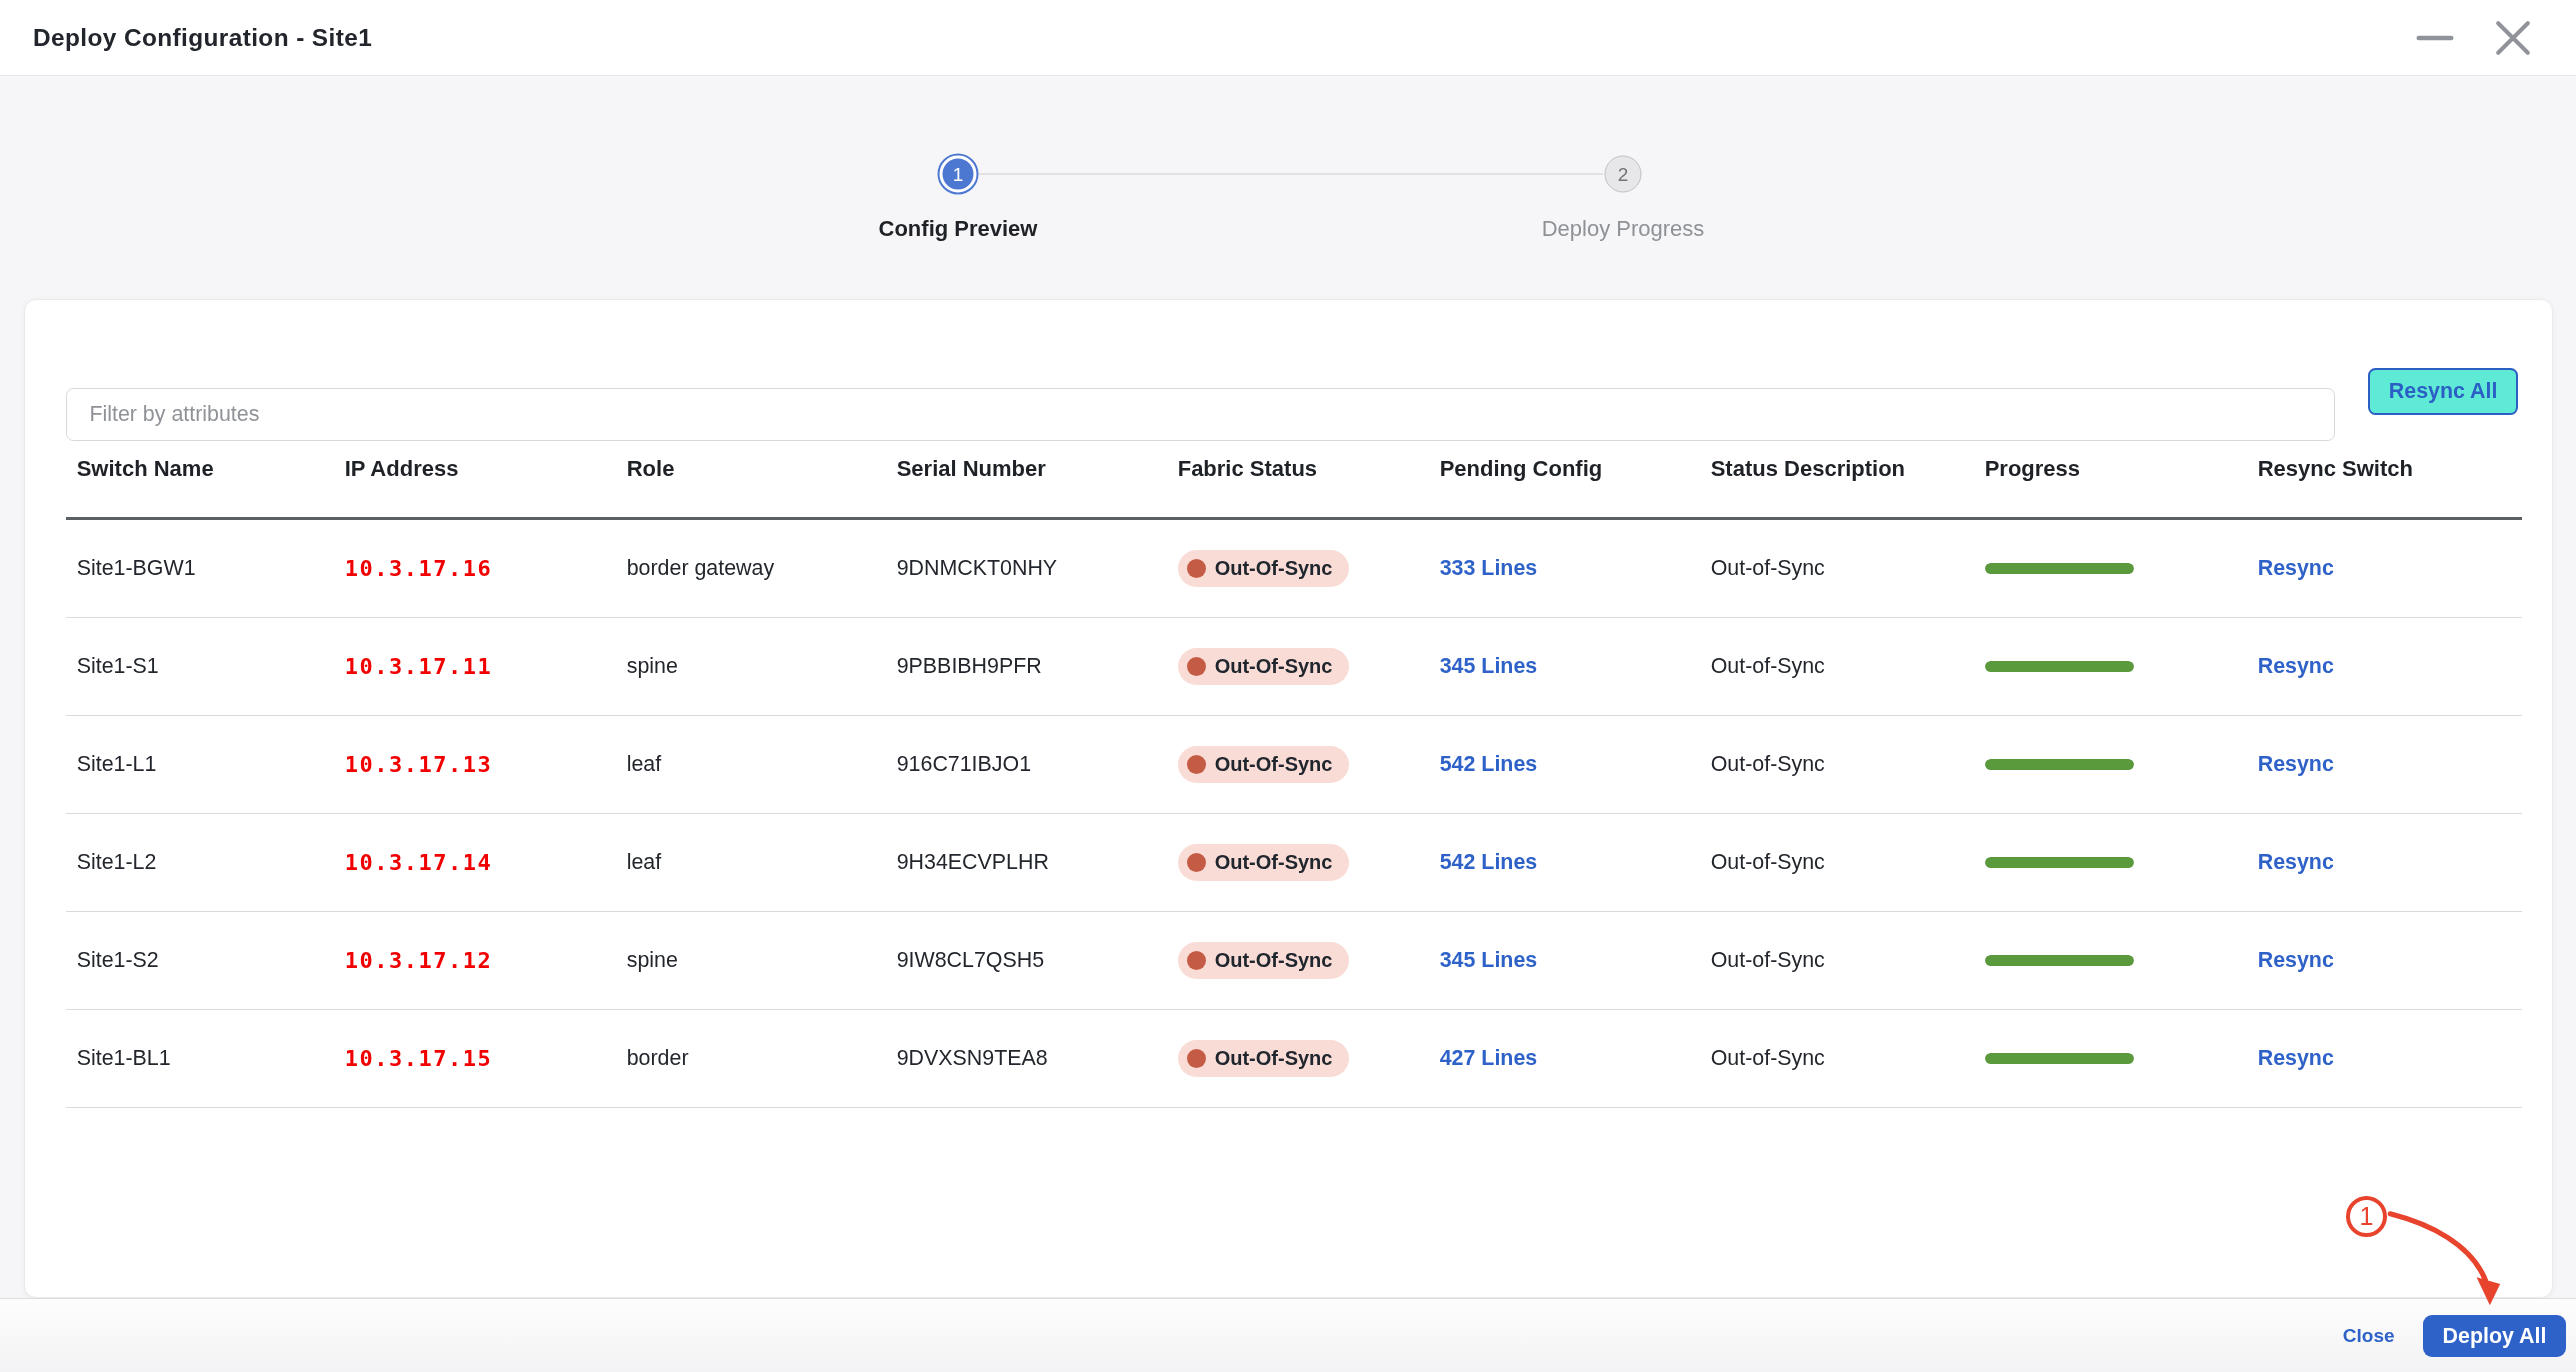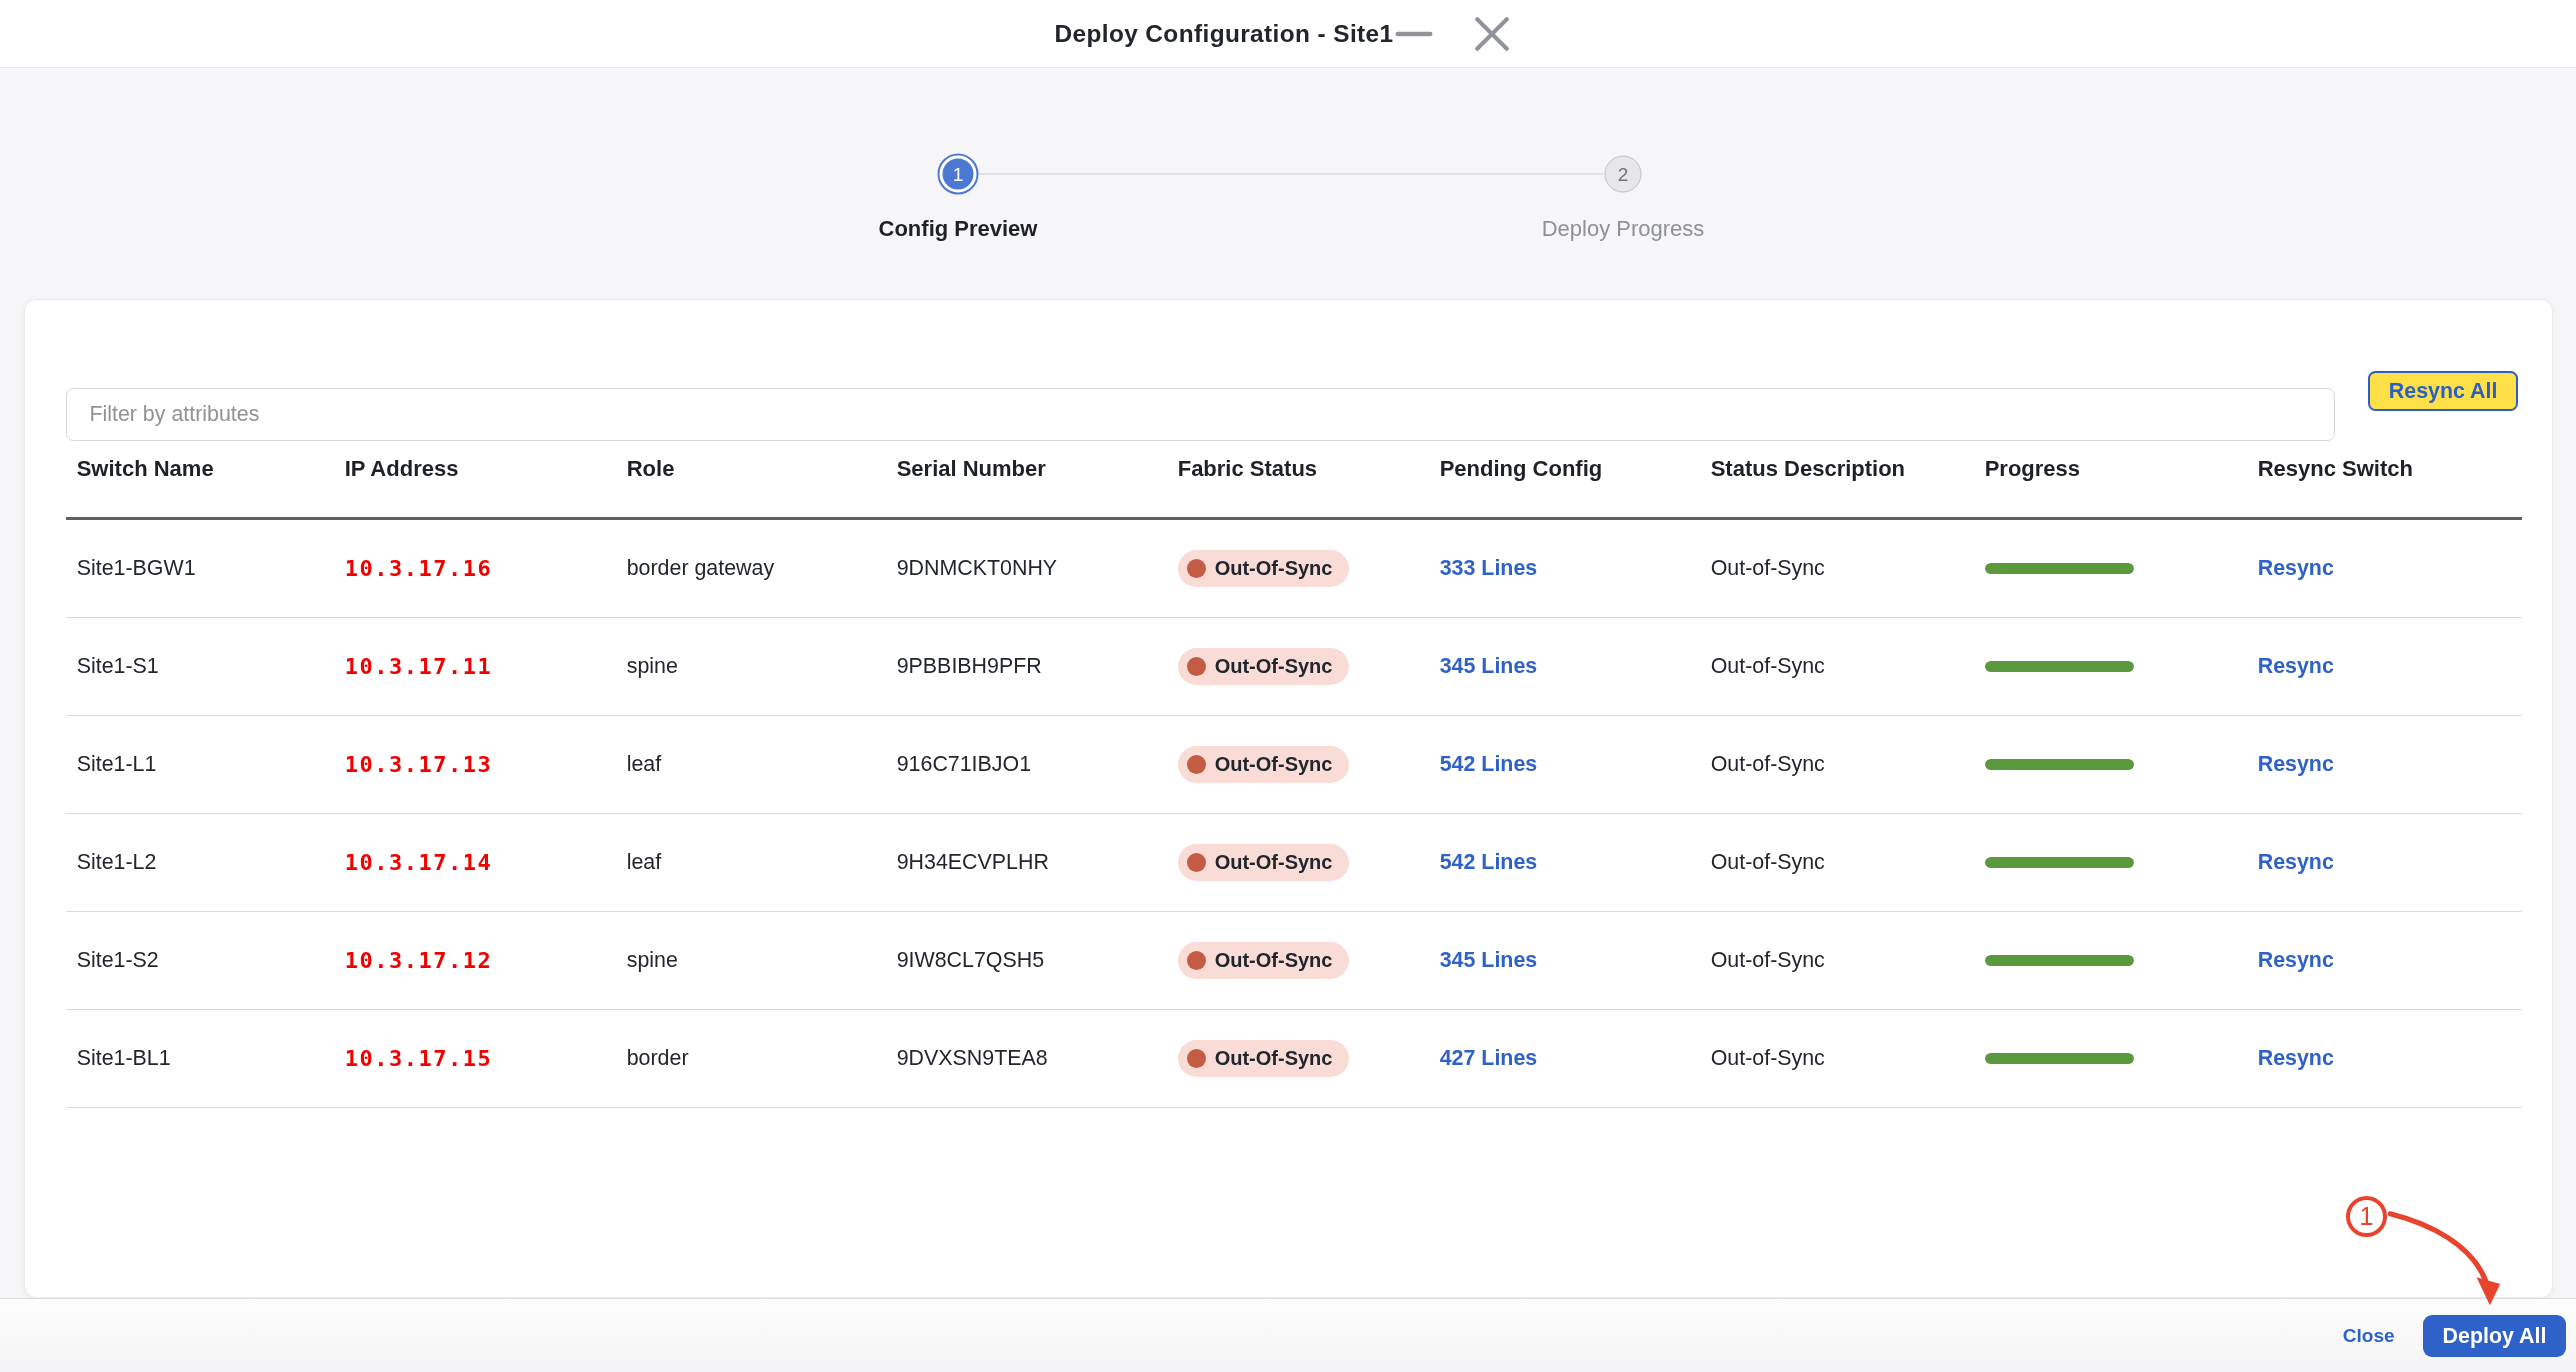--- a/index.html
+++ b/index.html
@@ -6,23 +6,23 @@
   html,body { width:2576px; height:1373px; }
   body {
     position:relative; overflow:hidden;
     background:#f6f6f8;
     font-family:"Liberation Sans", sans-serif;
     color:#23272d;
   }
 
   
   .titlebar {
-    position:absolute; top:0; left:0; right:0; height:68px;
+    position:absolute; top:0; left:0; right:0; height:76px;
     background:#ffffff; border-bottom:0.7px solid #e7e7ea;
-    display:flex; align-items:center; justify-content:center;
+    display:flex; align-items:center; justify-content:space-between;
     padding:0 43px 0 33px; z-index:3;
   }
   .title { font-size:24.4px; font-weight:bold; color:#22262c; letter-spacing:0.4px; }
   .win-controls { display:flex; align-items:center; gap:38px; }
   .win-btn { background:none; border:none; cursor:pointer; display:flex; align-items:center; }
 
   
   .stepper { position:absolute; top:92px; left:0; right:0; height:211px; }
   .connector { position:absolute; left:978px; top:81px; width:625px; height:2.2px; background:#e2e2e6; }
   .step-ind { position:absolute; transform:translate(-50%,-50%); top:82px; }
@@ -51,21 +51,21 @@
     background:#ffffff; border:0.7px solid #eaeaec; border-radius:12px;
     box-shadow:0 1.5px 6px rgba(0,0,0,.04); z-index:1;
   }
   .toolbar { position:absolute; left:41px; right:34px; top:41px; display:flex; align-items:center; gap:33px; }
   .filter-input {
     flex:1; height:53px; border:1.5px solid #d8d8dc; border-radius:7.4px;
     font-family:"Liberation Sans", sans-serif; font-size:21.4px; color:#23272d; padding:0 22px; outline:none;margin-top:47px;
   }
   .filter-input::placeholder { color:#8f9297; }
   .btn-outline {
-    height:40px; padding:0 19px; background:#fde047; border:2.2px solid #2b5fc6; border-radius:7.4px;
+    height:47px; padding:0 19px; background:#5eead4; border:2.2px solid #2b5fc6; border-radius:7.4px;
     color:#2b5fc6; font-family:"Liberation Sans", sans-serif; font-size:21.4px; font-weight:bold; cursor:pointer; white-space:nowrap;
   }
 
   
   .table { position:absolute; left:41px; top:120px; width:2456px; }
   .thead, .trow {
     display:grid;
     grid-template-columns:268px 282px 270px 281px 262px 271px 274px 273px 1fr;
     align-items:center;
   }

